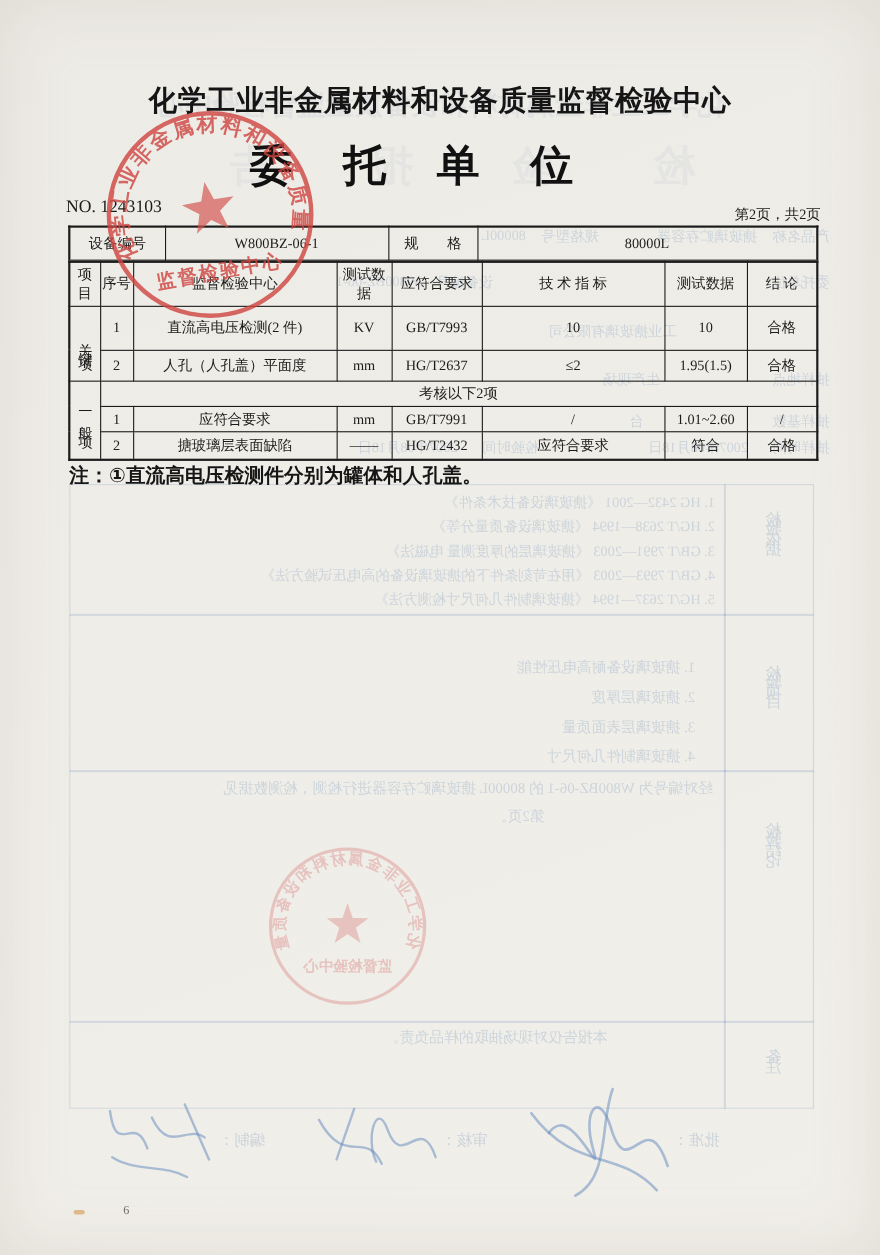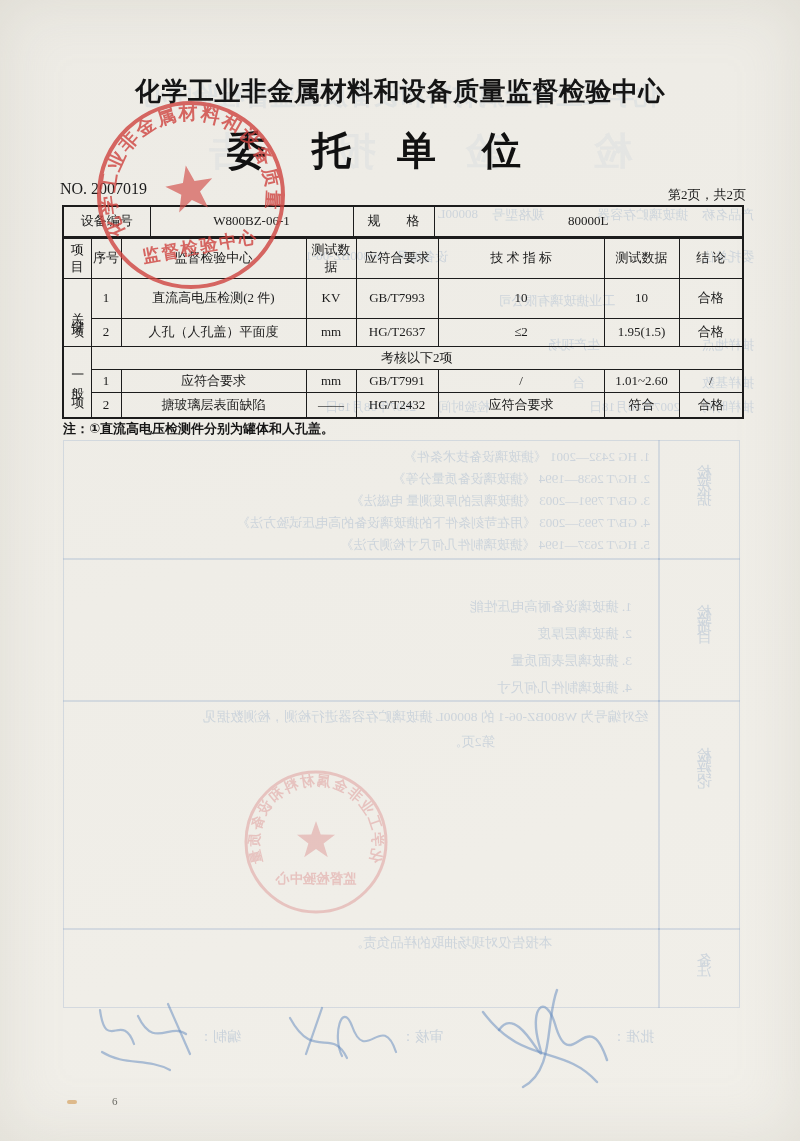--- a/index.html
+++ b/index.html
@@ -19,21 +19,21 @@
   .page-ind{right:54px;top:186px;font-size:13px;}
   table.doc{border-collapse:collapse;table-layout:fixed;}
   table.doc td,table.doc th{border:1px solid #1c1c1c;font-weight:normal;font-size:13px;
     text-align:center;vertical-align:middle;padding:1px;background:transparent;overflow:hidden;}
   table.tbl0{left:62px;top:205px;border:2px solid #1c1c1c;border-bottom-width:1px;}
   table.tblm{left:62px;top:237px;border:2px solid #1c1c1c;font-family:Liberation Serif, serif;}
   td.lft{text-align:left;padding-left:7px;}
   td.vgroup{writing-mode:vertical-rl;text-orientation:upright;letter-spacing:7px;font-size:13.5px;padding:0;}
   th.wrap{word-break:break-all;line-height:1.35;}
   .note-line{left:63px;top:420px;font-family:"Liberation Sans","DejaVu Sans",sans-serif;
-    font-weight:bold;font-size:13px;color:#161616;}
+    font-weight:bold;font-size:18px;color:#161616;}
   .corner-mark{left:112px;top:1095px;font-size:11px;color:#6b6b65;}
   .corner-dash{left:67px;top:1100px;width:10px;height:4px;background:#cf8f3f;opacity:.55;border-radius:2px;}
   
   .stamp-front{left:81px;top:85px;width:220px;height:220px;opacity:.8;transform:rotate(-10deg);}
   
   .bleed{position:absolute;inset:0;transform:scaleX(-1);color:#9db2cc;pointer-events:none;}
   .bleed .frag{position:absolute;font-size:13px;opacity:.40;white-space:nowrap;}
   .bleed .echo1{left:0;right:0;top:78px;text-align:center;font-family:"Liberation Sans","DejaVu Sans",sans-serif;
     font-weight:bold;font-size:26px;opacity:.16;}
   .bleed .echo2{left:0;right:0;top:126px;text-align:center;font-family:"Liberation Sans","DejaVu Sans",sans-serif;
@@ -136,21 +136,21 @@
       <text font-size="14" font-weight="bold" fill="#dc8f8f" font-family="'Liberation Sans','DejaVu Sans',sans-serif">
         <textPath href="#arcB" startOffset="0" textLength="219">化学工业非金属材料和设备质量</textPath>
       </text>
       <polygon fill="#dc8f8f" points="85,64 89.7,77.5 104,77.8 92.6,86.5 96.8,100.2 85,92 73.2,100.2 77.4,86.5 66,77.8 80.3,77.5"></polygon>
       <text x="85" y="126" text-anchor="middle" font-size="13.5" font-weight="bold" fill="#dc8f8f" font-family="'Liberation Sans','DejaVu Sans',sans-serif">监督检验中心</text>
     </svg>
   </div>
 
   <div class="abs org-name">化学工业非金属材料和设备质量监督检验中心</div>
   <div class="abs doc-title">委托单位</div>
-  <div class="abs report-no">NO. 2007019</div>
+  <div class="abs report-no">NO. 1243103</div>
   <div class="abs page-ind">第2页，共2页</div>
 
   <table class="doc tbl0 abs">
     <colgroup>
         <col style="width:87px">
         <col style="width:203px">
         <col style="width:81px">
         <col style="width:309px">
       </colgroup>
     <tbody>

